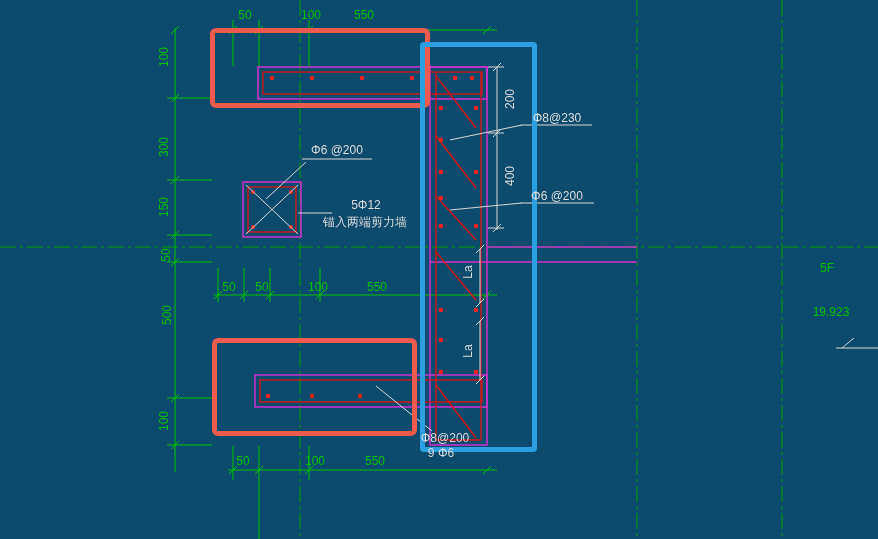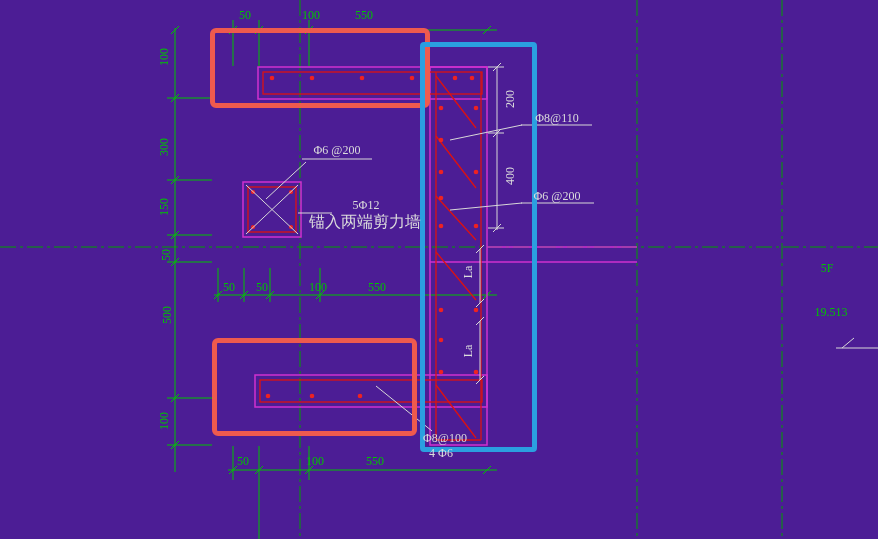--- a/index.html
+++ b/index.html
@@ -1,29 +1,29 @@
 <!DOCTYPE html>
 <html><head>
 <meta charset="utf-8">
 <style>
   html,body{margin:0;padding:0;background:#000;}
   #screen{
-    position:relative;width:878px;height:539px;background:#4c1d95;
+    position:relative;width:878px;height:539px;background:#0c4a6e;
     overflow:hidden;
-    font-family:Liberation Serif, serif;
+    font-family:Liberation Sans, sans-serif;
   }
   svg{position:absolute;left:0;top:0;}
   .t{
     position:absolute;font-size:12px;line-height:1;white-space:nowrap;
     transform:translate(-50%,-50%);
   }
   .v{transform:translate(-50%,-50%) rotate(-90deg);}
   .g{color:#00c400;}
   .w{color:#dcdcdc;}
-  .sm{font-size:16px;}
+  .sm{font-size:12px;}
   .hl{position:absolute;border-radius:6px;background:transparent;}
   .hl-red{border:5px solid #ee5a4e;}
   .hl-blue{border:5px solid #2b9fe0;border-radius:4px;}
 </style>
 </head>
 <body>
 
 <div id="screen">
 
   <svg width="878" height="539" viewBox="0 0 878 539">
@@ -194,23 +194,23 @@
   <span class="t g" style="left:243px;top:461px">50</span>
   <span class="t g" style="left:315px;top:461px">100</span>
   <span class="t g" style="left:375px;top:461px">550</span>
 
   <span class="t w v" style="left:510px;top:99px">200</span>
   <span class="t w v" style="left:510px;top:176px">400</span>
 
   <span class="t w" style="left:337px;top:150px">Φ6 @200</span>
   <span class="t w" style="left:366px;top:205px">5Φ12</span>
   <span class="t w sm" style="left:365px;top:222px">锚入两端剪力墙</span>
-  <span class="t w" style="left:557px;top:118px">Φ8@110</span>
+  <span class="t w" style="left:557px;top:118px">Φ8@230</span>
   <span class="t w" style="left:557px;top:196px">Φ6 @200</span>
-  <span class="t w" style="left:445px;top:438px">Φ8@100</span>
-  <span class="t w" style="left:441px;top:453px">4 Φ6</span>
+  <span class="t w" style="left:445px;top:438px">Φ8@200</span>
+  <span class="t w" style="left:441px;top:453px">9 Φ6</span>
   <span class="t w v" style="left:468px;top:272px">La</span>
   <span class="t w v" style="left:468px;top:351px">La</span>
 
   <span class="t g" style="left:827px;top:268px">5F</span>
-  <span class="t g" style="left:831px;top:312px">19.513</span>
+  <span class="t g" style="left:831px;top:312px">19.923</span>
 
 </div>
 
 </body></html>

